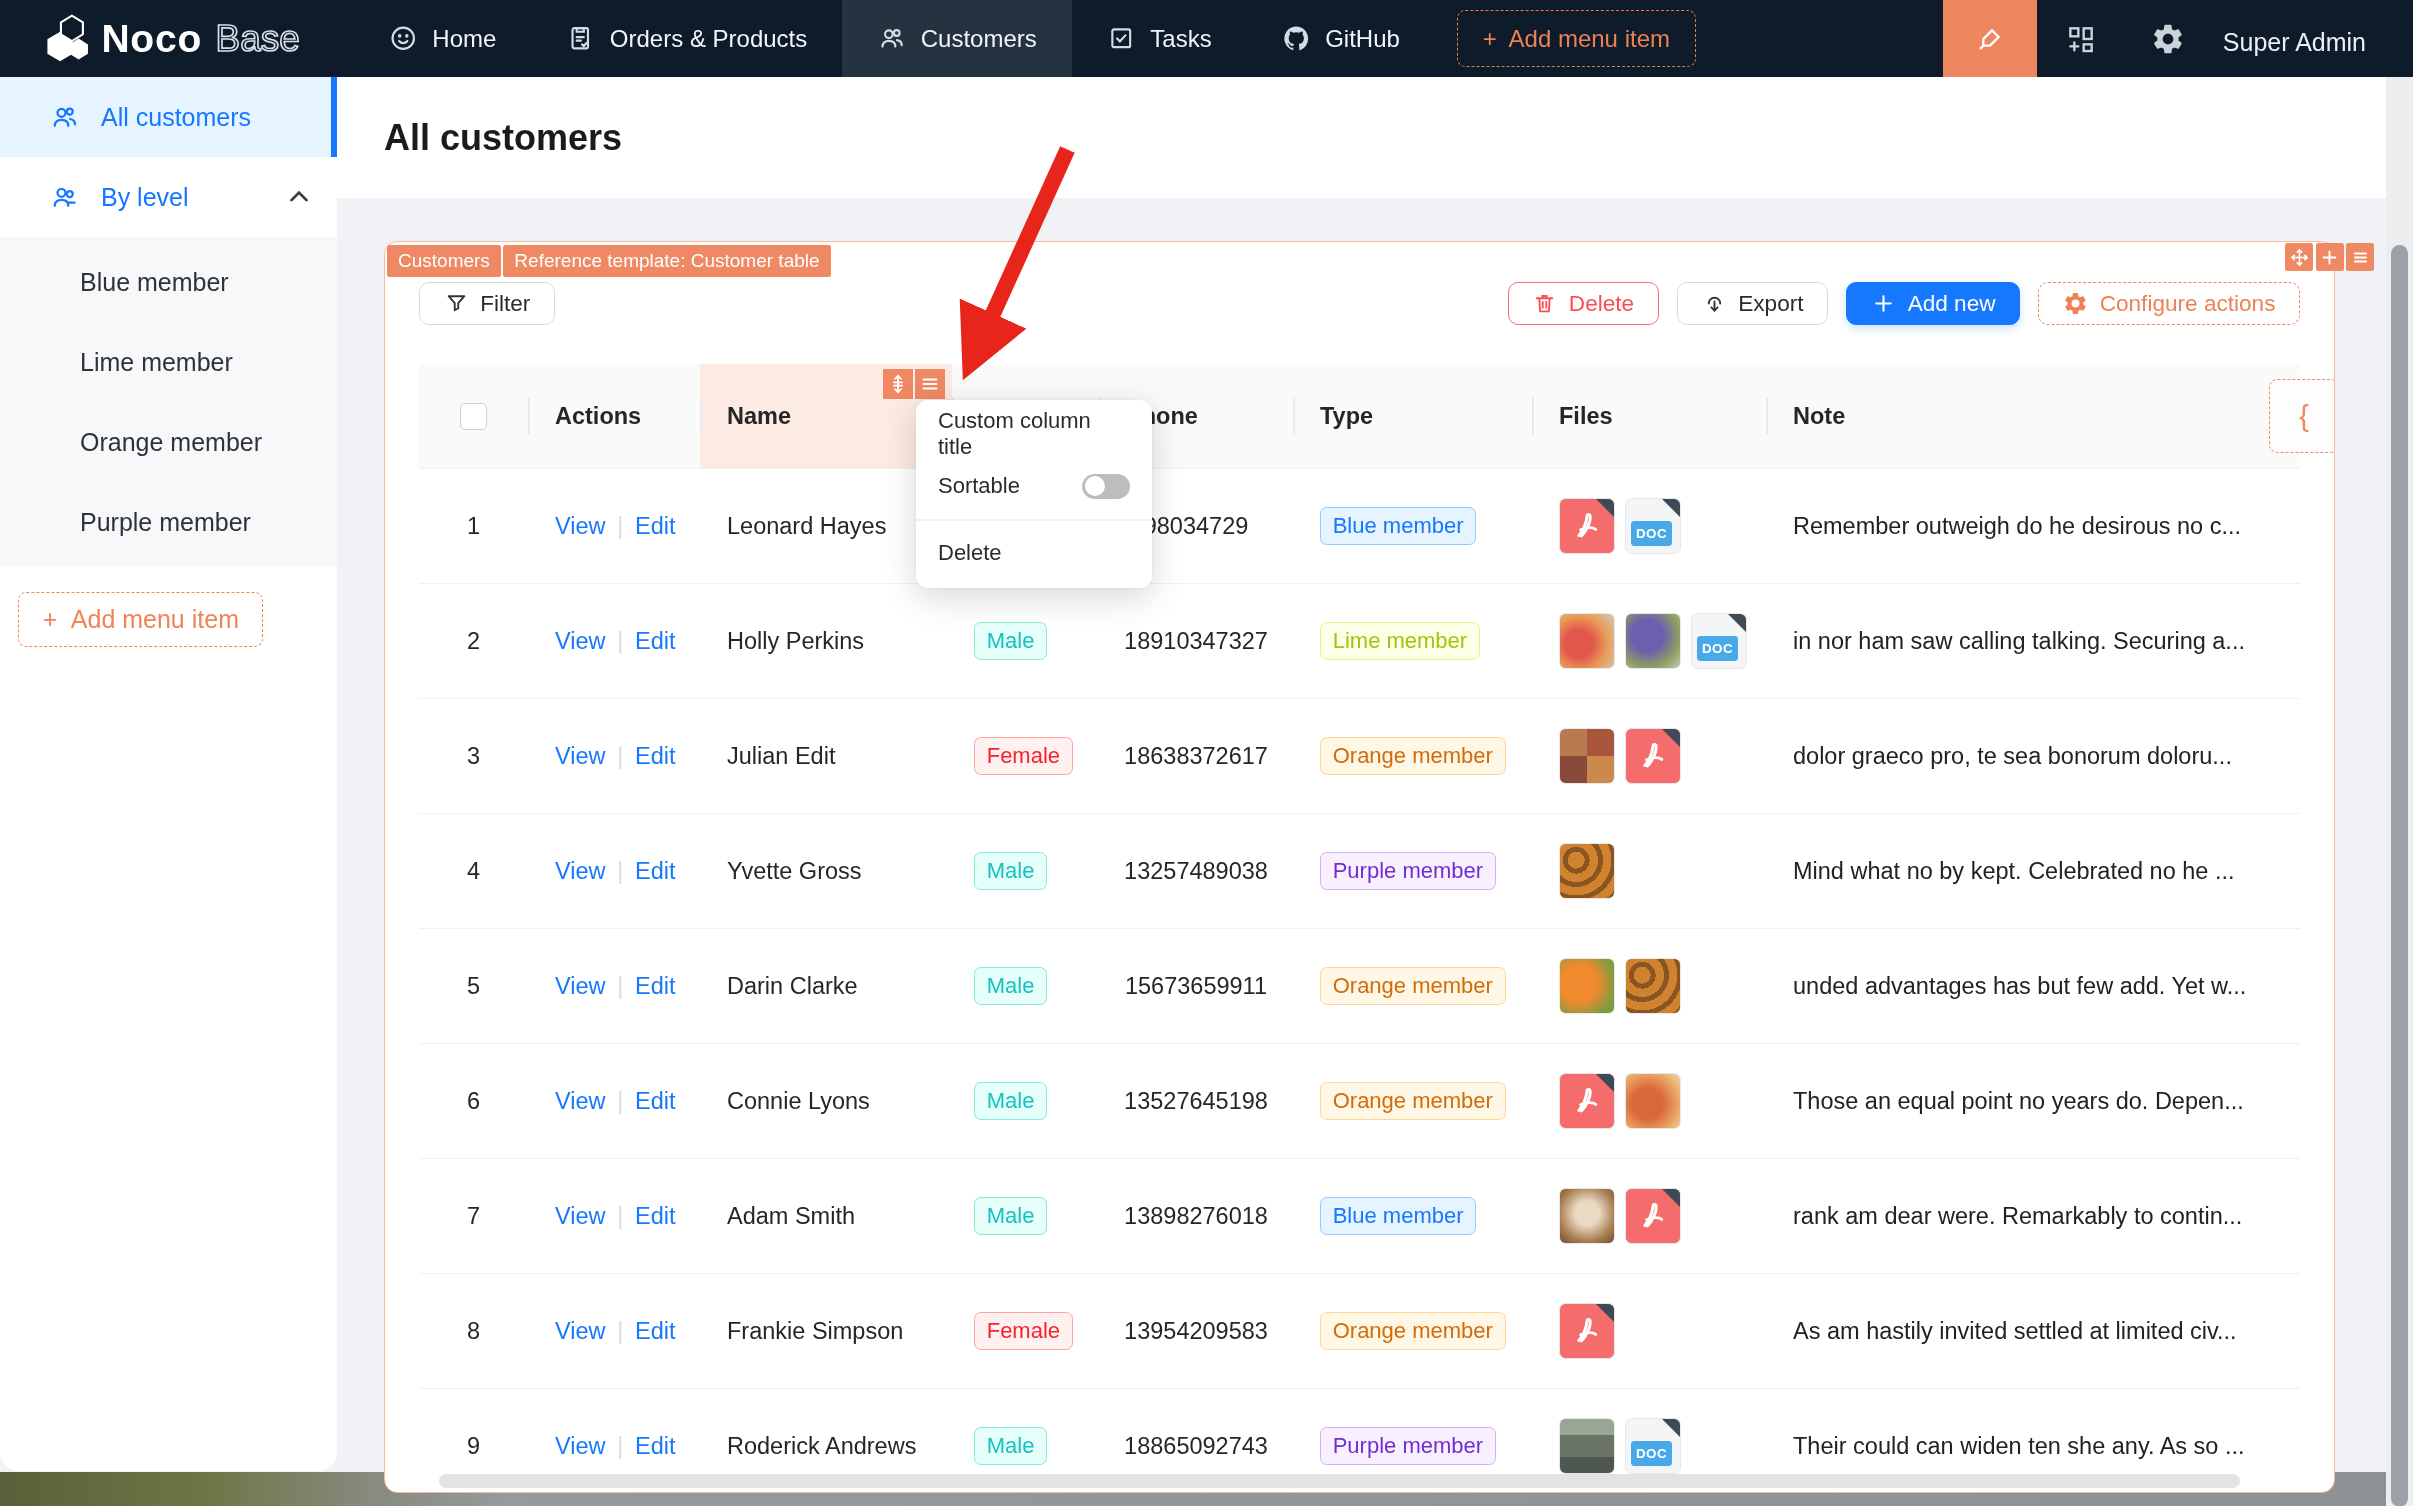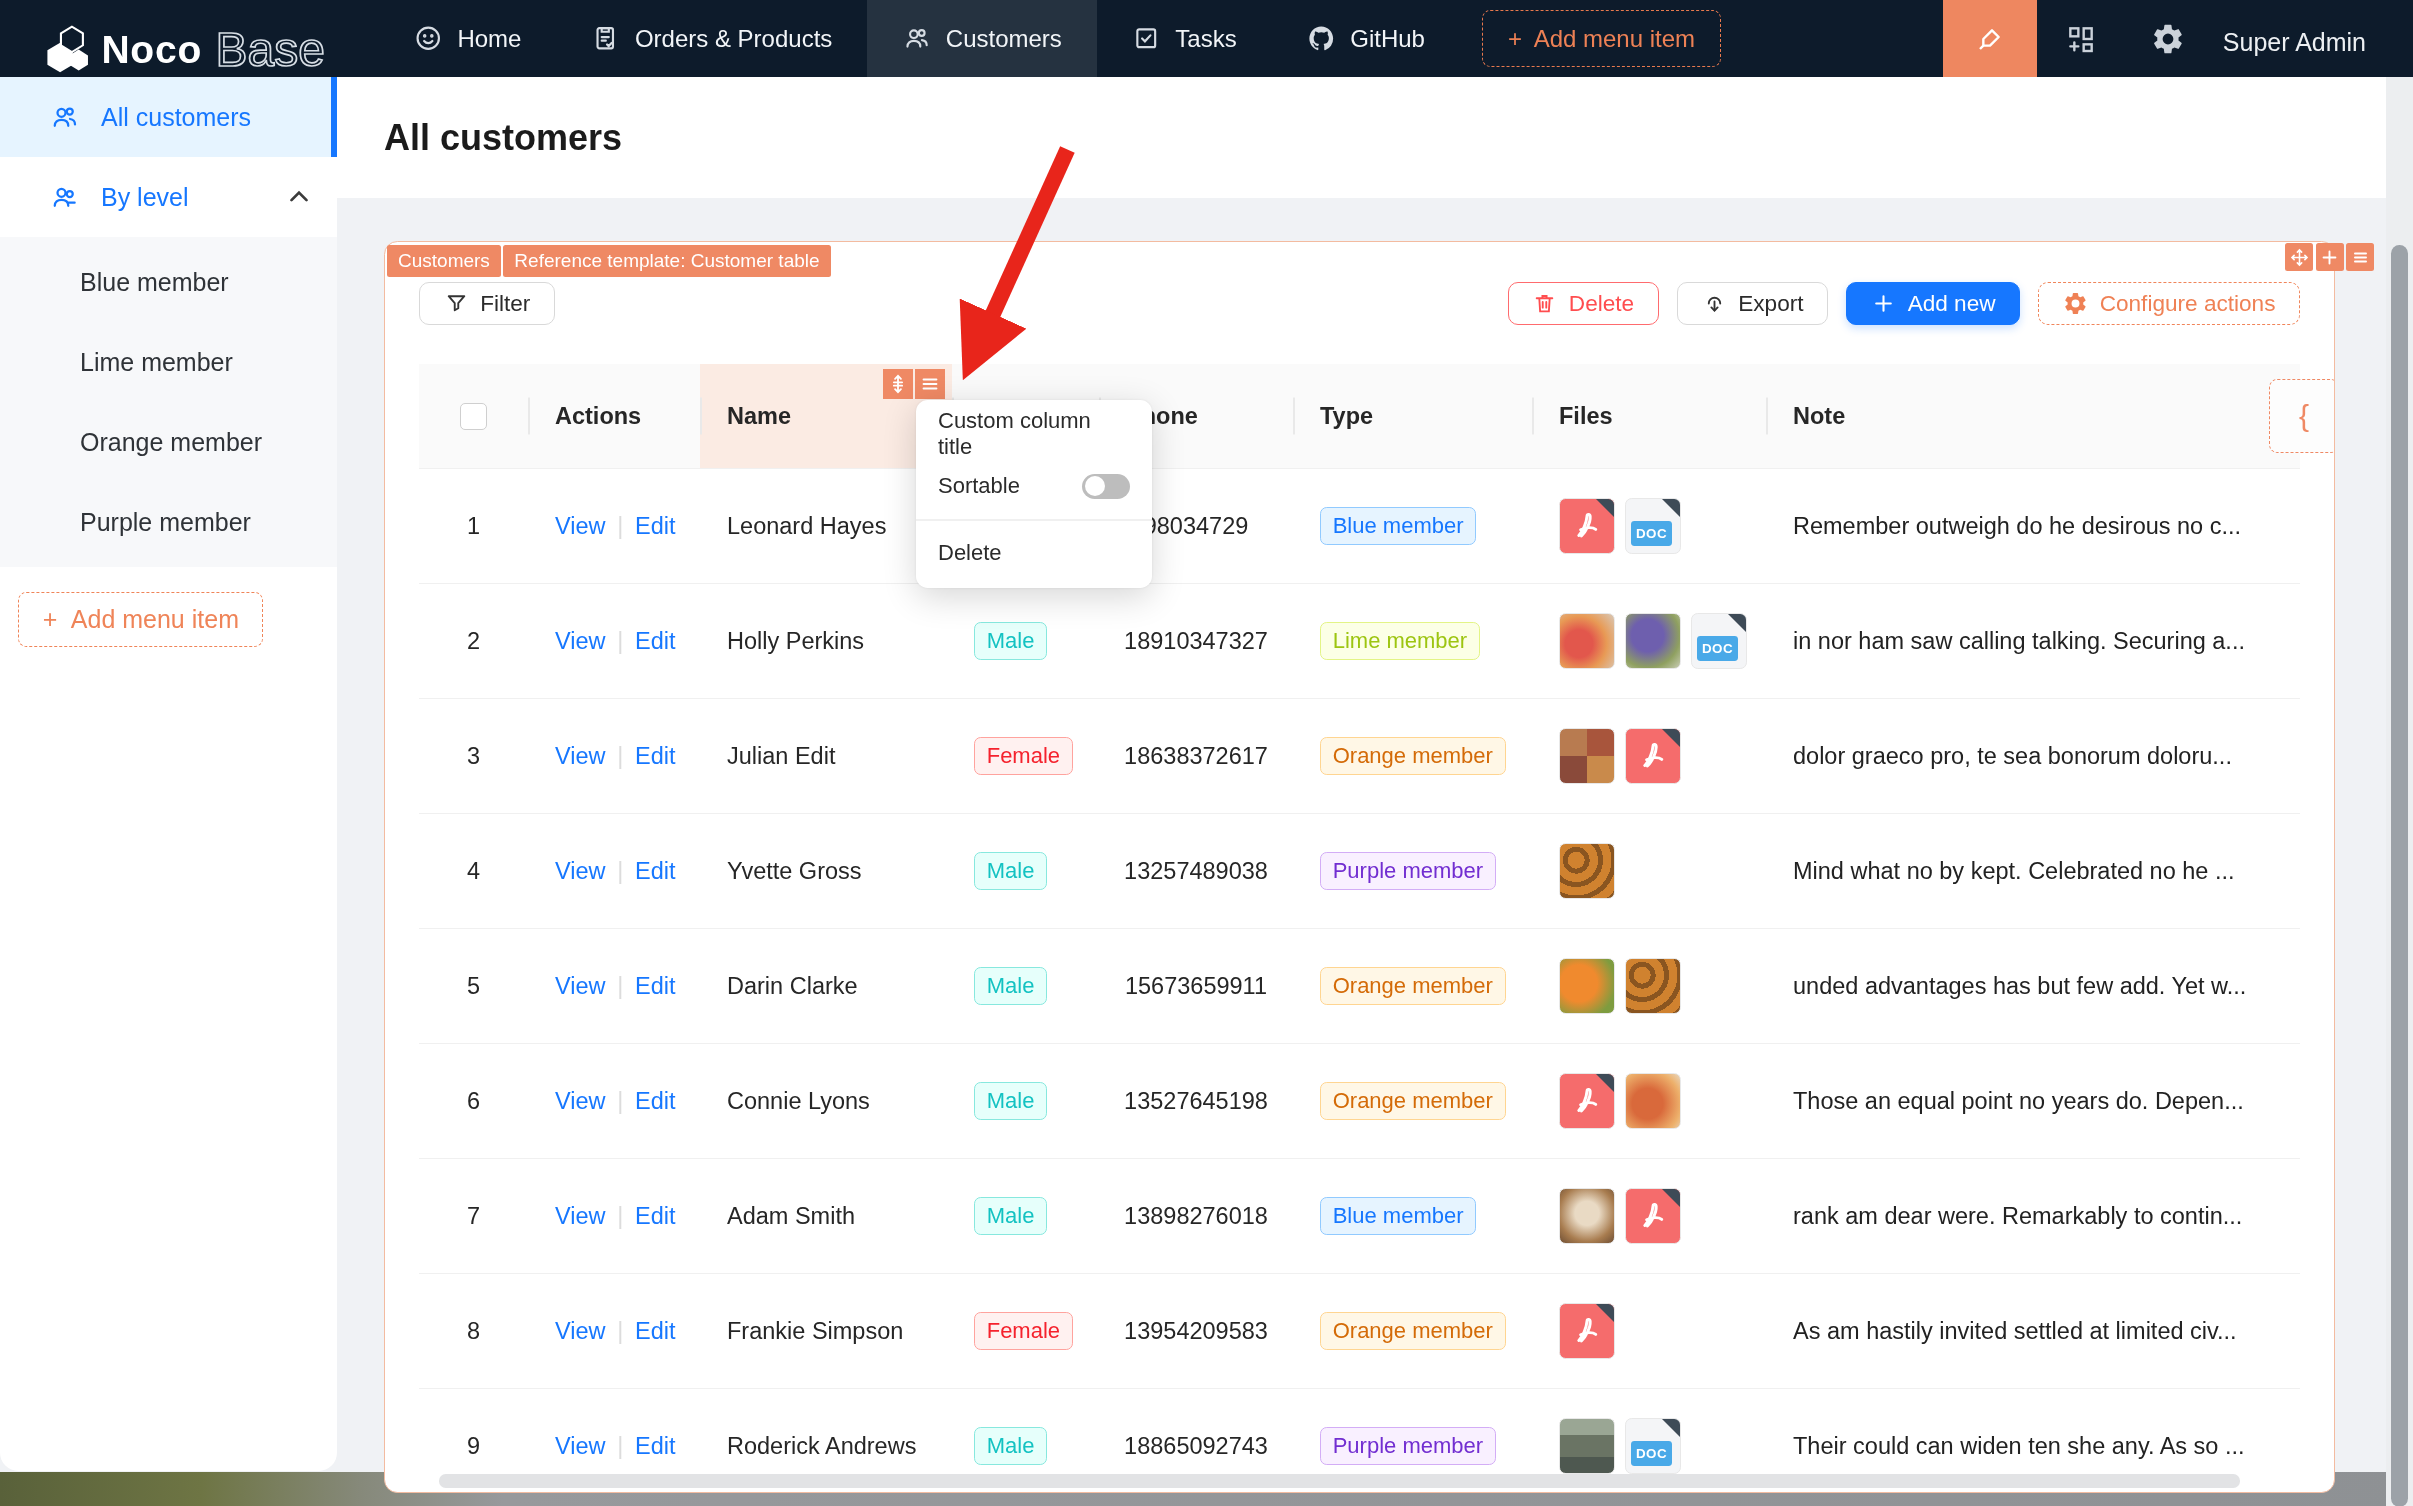--- a/index.html
+++ b/index.html
@@ -2,24 +2,24 @@
 <html style="font-size:13.4px"><head>
 <meta charset="utf-8">
 <style>
   html,body{margin:0;padding:0;}
   body{width:2413px;height:1507px;position:relative;overflow:hidden;
        font-family:"Liberation Sans",sans-serif;background:#F0F2F5;color:#262626;}
   svg{display:block;}
 
   
   .topbar{position:absolute;left:0;top:0;width:2413px;height:77px;background:#0D1B2B;
-          display:flex;align-items:flex-end;color:#fff;z-index:50;}
+          display:flex;align-items:center;color:#fff;z-index:50;}
   .brand{display:flex;align-items:center;gap:13.4px;padding:0 54px 0 44px;}
   .brand-bold{font-size:39px;font-weight:700;letter-spacing:0.8px;}
-  .brand-light{font-size:48px;font-weight:400;color:transparent;-webkit-text-stroke:1.7px #D7DEE5;}
+  .brand-light{font-size:37px;font-weight:400;color:transparent;-webkit-text-stroke:1.7px #D7DEE5;}
   @supports not (-webkit-text-stroke:1px #fff){.brand-light{color:#C6CFD8;}}
   .nav{display:flex;height:100%;}
   .nav-item{display:flex;align-items:center;gap:15px;padding:0 35px;font-size:24px;color:#F2F5F8;cursor:pointer;}
   .nav-item.active{background:rgba(255,255,255,.10);}
   .nav-item svg{width:28.5px;height:28.5px;color:#D6DCE3;}
   .add-menu-top{margin-left:22px;align-self:center;height:55px;display:flex;align-items:center;gap:11.7px;
           padding:0 25px;border:1.7px dashed #E8794E;color:#ED8155;border-radius:8.4px;font-size:24px;}
   .top-right{margin-left:auto;display:flex;align-items:center;height:100%;}
   .pen-btn{width:94px;height:100%;background:#EE8760;display:flex;align-items:center;justify-content:center;color:#fff;}
   .icon-btn{width:87px;height:100%;display:flex;align-items:center;justify-content:center;color:#CBD2DA;}

